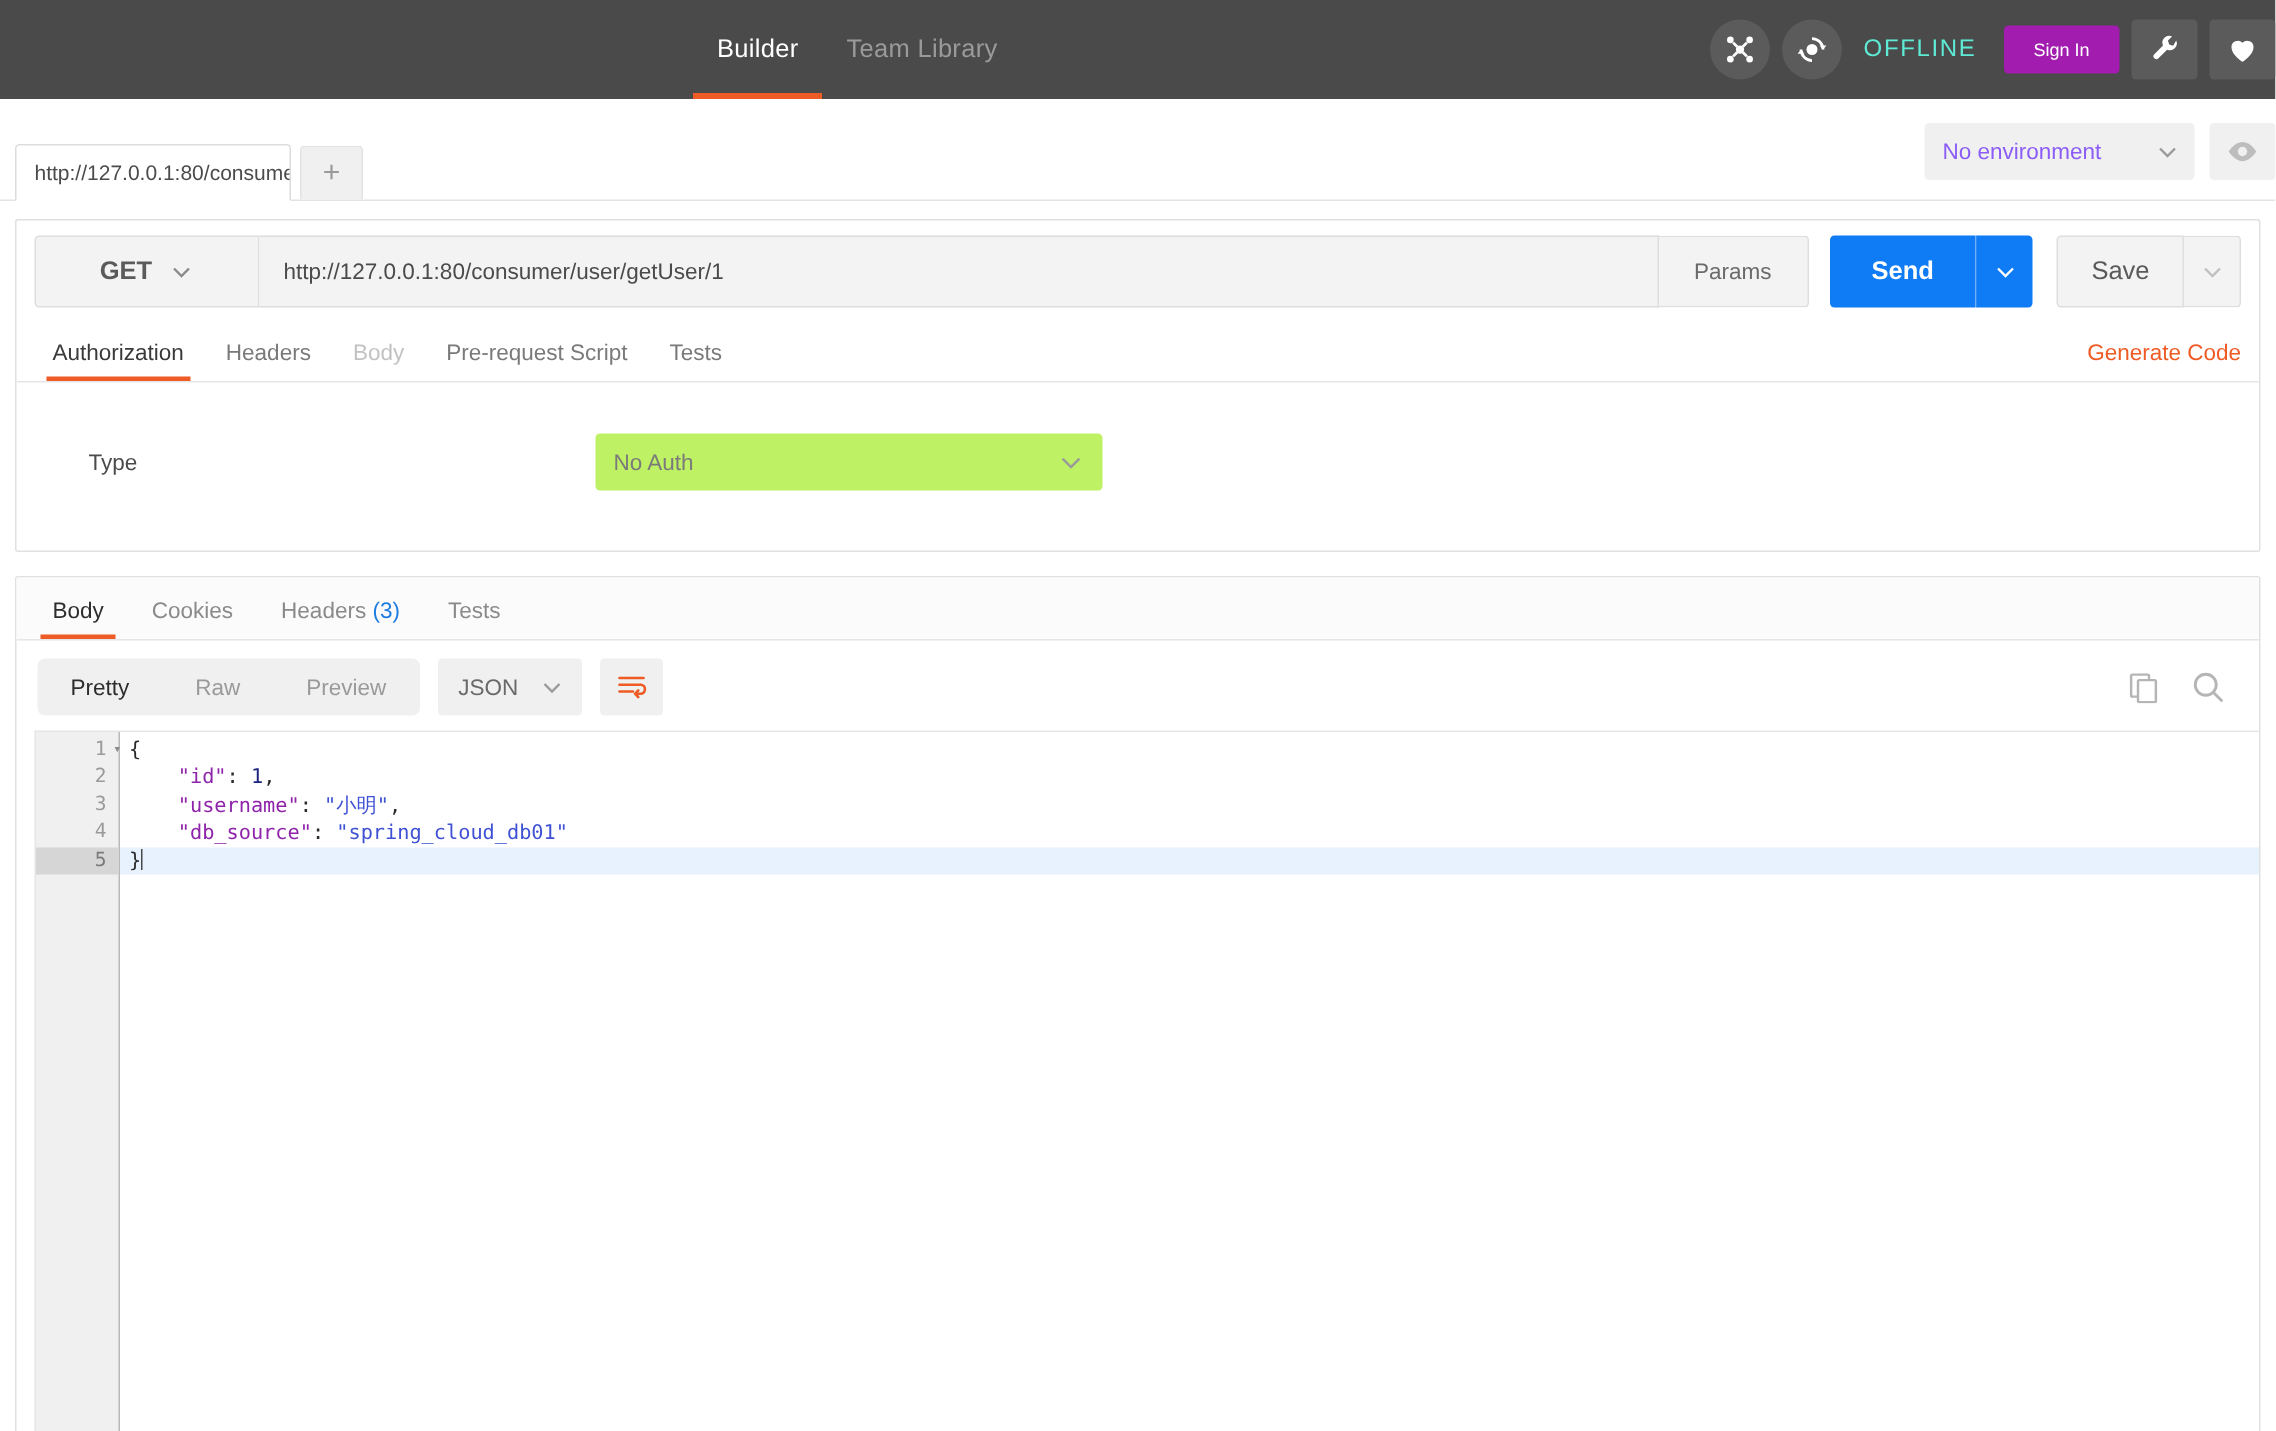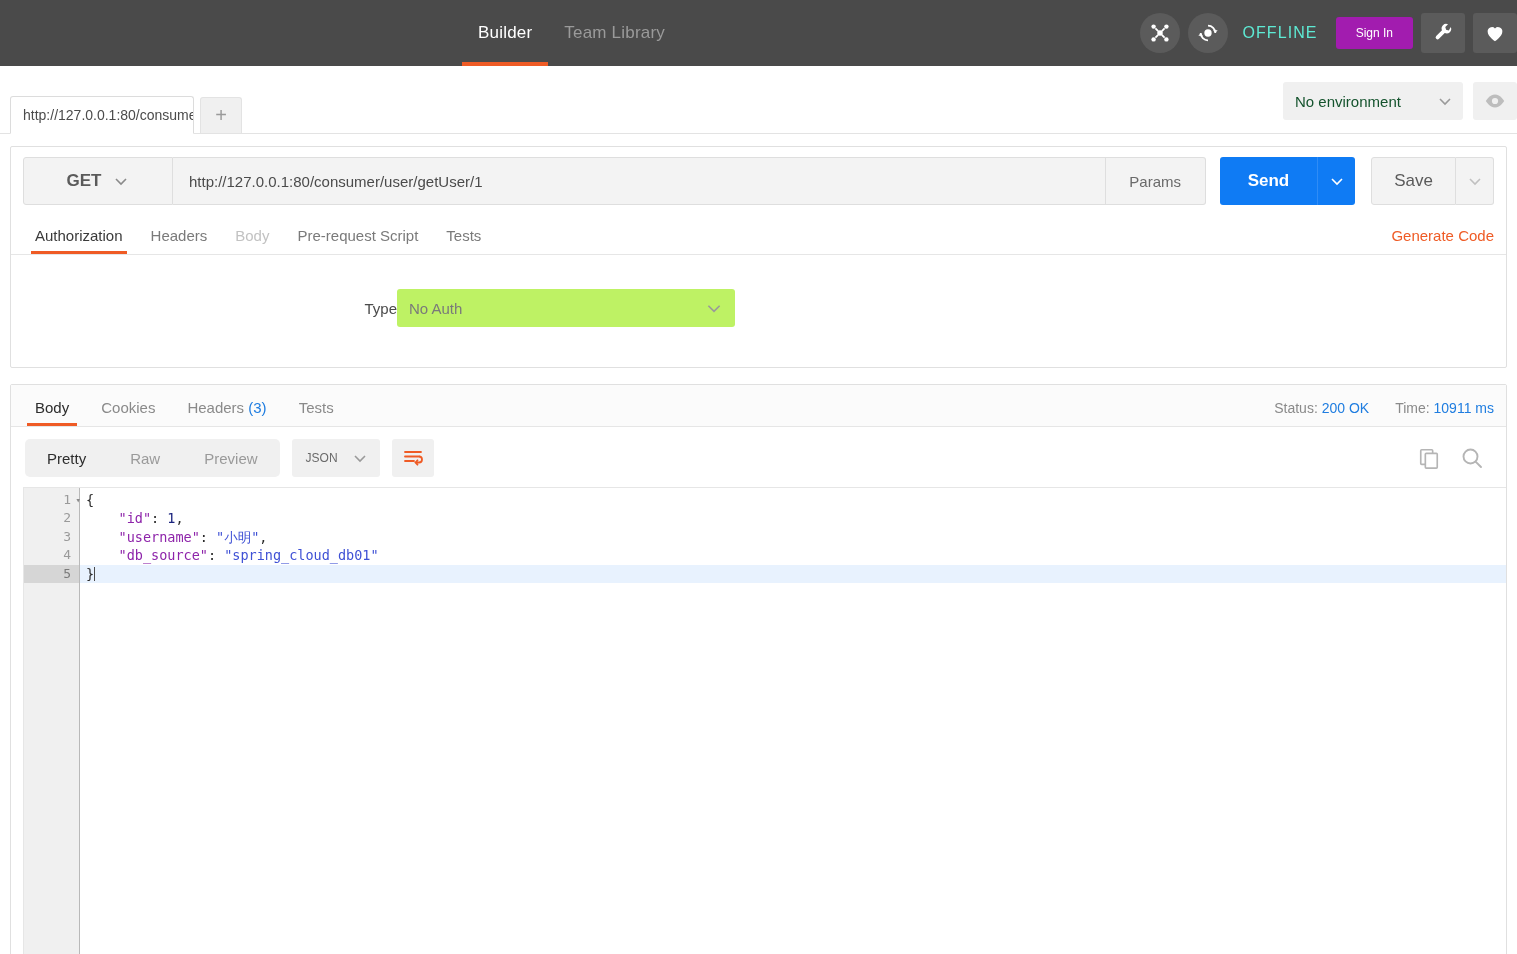--- a/index.html
+++ b/index.html
@@ -128,21 +128,21 @@
     right: 0; top: 16px;
     display: flex; align-items: center;
   }
   .env-select {
     width: 180px; height: 38px;
     background: #f0f0f0;
     border-radius: 3px;
     display: flex; align-items: center;
     padding: 0 10px 0 12px;
     font-size: 15px;
-    color: #14532d;
+    color: #8b5cf6;
     cursor: pointer;
   }
   .env-select .lbl { flex: 1; }
   .eye-btn {
     margin-left: 10px;
     width: 44px; height: 38px;
     background: #f0f0f0;
     border-radius: 3px;
     display: flex; align-items: center; justify-content: center;
     cursor: pointer;
@@ -270,21 +270,20 @@
   .auth-body {
     padding: 34px 0 40px 0;
     display: flex;
     align-items: center;
   }
   .auth-label {
     width: 386px;
     padding-left: 48px;
     font-size: 15px;
     color: #4b4b4b;
-    text-align: right;
   }
   .auth-select {
     width: 338px; height: 38px;
     background: #bef264;
     border-radius: 3px;
     display: flex; align-items: center;
     padding: 0 12px;
     font-size: 15px;
     color: #7a7a7a;
     cursor: pointer;
@@ -354,21 +353,21 @@
     cursor: pointer;
   }
   .seg-item.active { color: #2d2d2d; }
   .fmt-select {
     background: #f0f0f0;
     border-radius: 3px;
     height: 38px;
     display: flex; align-items: center;
     gap: 14px;
     padding: 0 12px 0 14px;
-    font-size: 12px;
+    font-size: 15px;
     color: #6a6a6a;
     cursor: pointer;
   }
   .wrap-btn {
     background: #f0f0f0;
     border-radius: 3px;
     width: 42px; height: 38px;
     display: flex; align-items: center; justify-content: center;
     cursor: pointer;
   }
@@ -608,30 +607,20 @@
     <div class="resp-tab">
       <span>Cookies</span>
     </div>
     <div class="resp-tab">
       <span>Headers</span>
       <span class="hdr-count">(3)</span>
     </div>
     <div class="resp-tab">
       <span>Tests</span>
     </div>
-    <div class="resp-meta">
-      <div>
-        <span>Status:</span>
-        <b>200 OK</b>
-      </div>
-      <div>
-        <span>Time:</span>
-        <b>10911 ms</b>
-      </div>
-    </div>
   </div>
 
   <div class="view-bar">
     <div class="seg">
       <div class="seg-item active">
         <span>Pretty</span>
       </div>
       <div class="seg-item">
         <span>Raw</span>
       </div>

